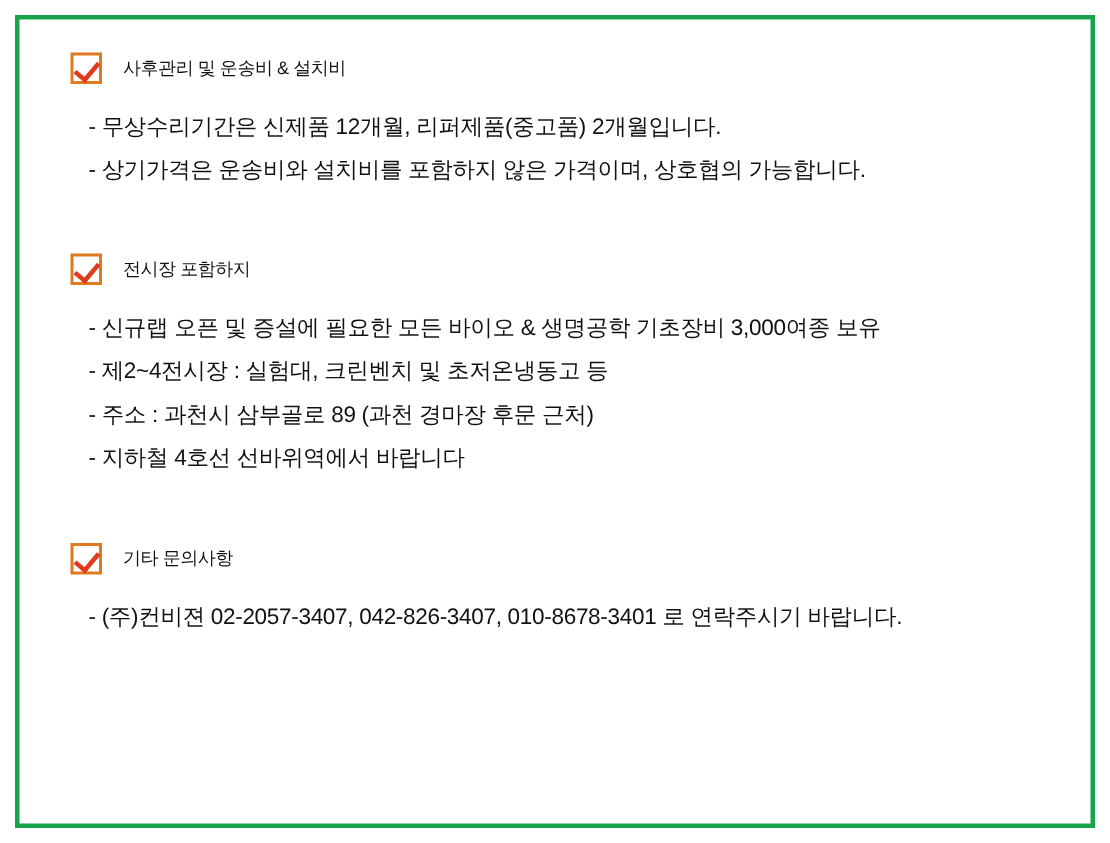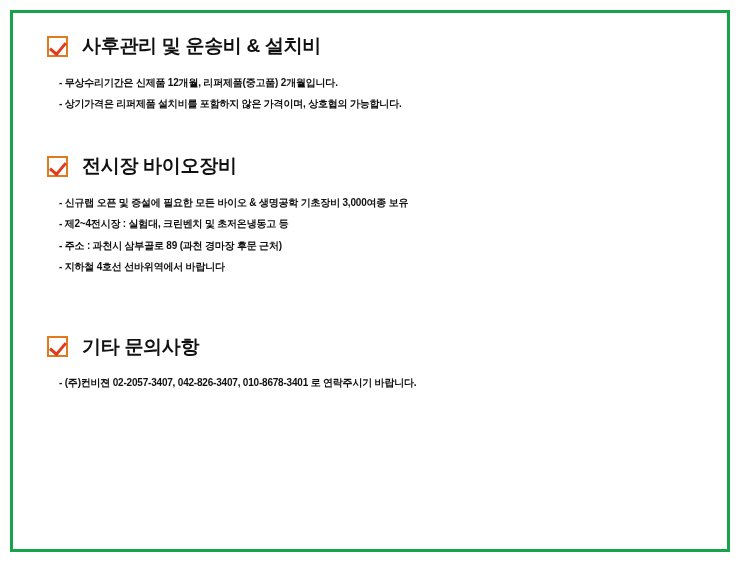--- a/index.html
+++ b/index.html
@@ -29,21 +29,21 @@
     background: #ffffff;
     padding: 22px 26px 18px 26px;
   }
   .section {
     margin-bottom: 2px;
   }
   .section.gap-large {
     margin-top: 40px;
   }
   .section.gap-xlarge {
-    margin-top: 58px;
+    margin-top: 41px;
   }
   .section-head {
     display: flex;
     align-items: center;
     gap: 14px;
     margin-bottom: 14px;
     padding-left: 8px;
   }
   .check-icon {
     display: inline-block;
@@ -60,62 +60,61 @@
     position: absolute;
     left: 4px;
     top: 1px;
     width: 7px;
     height: 13px;
     border: solid #e03a1f;
     border-width: 0 3px 3px 0;
     transform: rotate(40deg);
   }
   .section-title {
-    font-size: 19px;
-    font-weight: bold;
+    font-size: 12px;
+    font-weight: normal;
     color: #111111;
     letter-spacing: -0.3px;
     line-height: 1.2;
   }
   .bullets {
     list-style: none;
     margin: 0;
     padding: 0 0 0 20px;
   }
   .bullets li {
-    font-size: 10px;
+    font-size: 15px;
     color: #111111;
     line-height: 1.55;
     padding: 3px 0;
     letter-spacing: -0.2px;
     white-space: nowrap;
-    font-weight: bold;
   }
 </style>
 </head>
 <body>
 
 <div class="page">
   <div class="frame">
 
     <div class="section">
       <div class="section-head">
         <span class="check-icon"></span>
         <span class="section-title">사후관리 및 운송비 &amp; 설치비</span>
       </div>
       <ul class="bullets">
         <li>- 무상수리기간은 신제품 12개월, 리퍼제품(중고품) 2개월입니다.</li>
-        <li>- 상기가격은 리퍼제품 설치비를 포함하지 않은 가격이며, 상호협의 가능합니다.</li>
+        <li>- 상기가격은 운송비와 설치비를 포함하지 않은 가격이며, 상호협의 가능합니다.</li>
       </ul>
     </div>
 
     <div class="section gap-large">
       <div class="section-head">
         <span class="check-icon"></span>
-        <span class="section-title">전시장 바이오장비</span>
+        <span class="section-title">전시장 포함하지</span>
       </div>
       <ul class="bullets">
         <li>- 신규랩 오픈 및 증설에 필요한 모든 바이오 &amp; 생명공학 기초장비 3,000여종 보유</li>
         <li>- 제2~4전시장 : 실험대, 크린벤치 및 초저온냉동고 등</li>
         <li>- 주소 : 과천시 삼부골로 89 (과천 경마장 후문 근처)</li>
         <li>- 지하철 4호선 선바위역에서 바랍니다</li>
       </ul>
     </div>
 
     <div class="section gap-xlarge">

